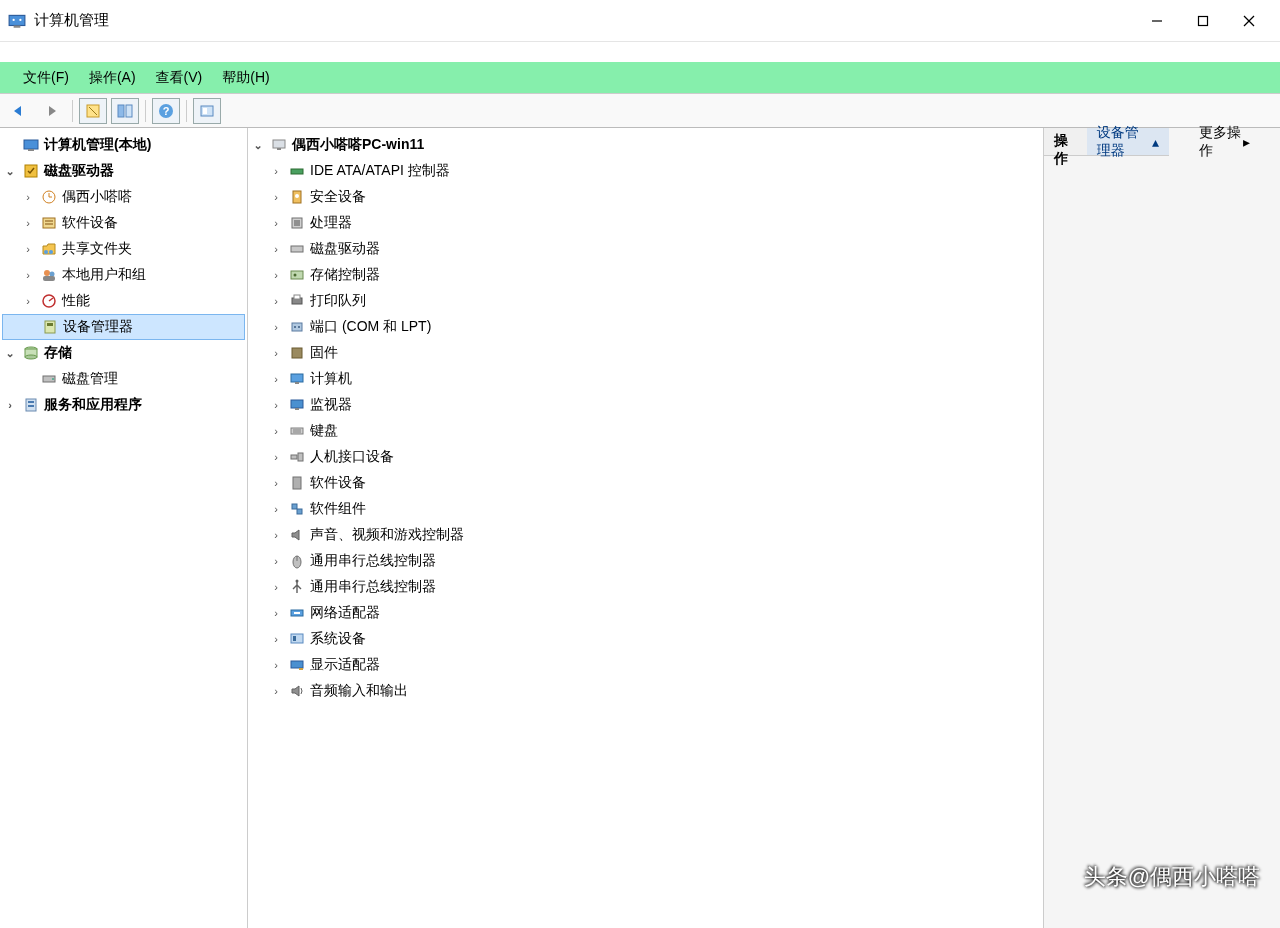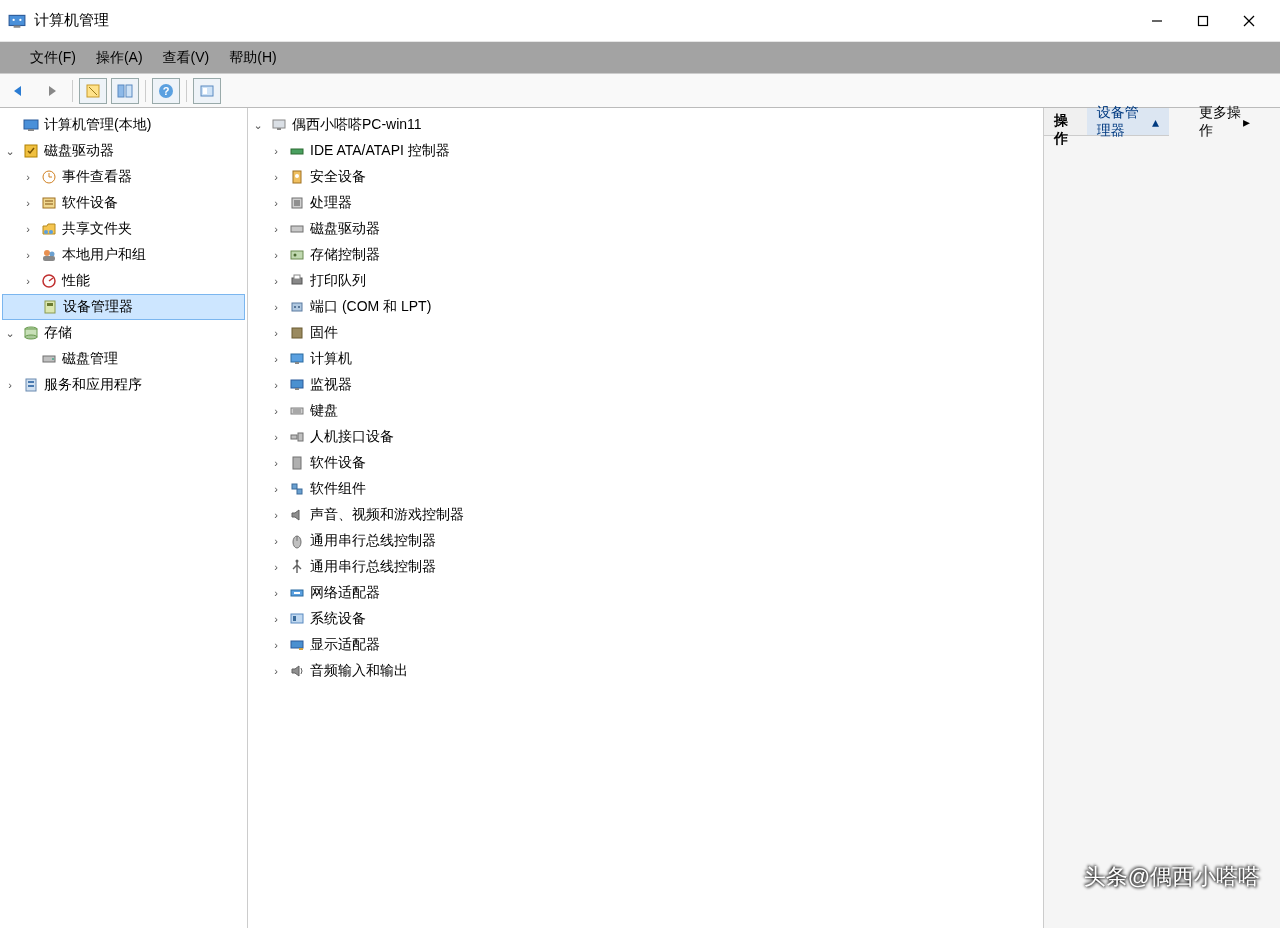--- a/index.html
+++ b/index.html
@@ -5,21 +5,21 @@
 * { margin: 0; padding: 0; box-sizing: border-box; font-family: "Microsoft YaHei", "Segoe UI", sans-serif; }
 body { width: 1280px; height: 928px; background: #fff; overflow: hidden; font-size: 14px; }
 
 .titlebar { height: 42px; display: flex; align-items: center; padding: 0 8px; background: #fff; border-bottom: 1px solid #e5e5e5; }
 .titlebar .app-icon { width: 18px; height: 18px; margin-right: 8px; }
 .titlebar .title { flex: 1; font-size: 15px; color: #000; }
 .win-controls { display: flex; align-items: center; }
 .win-btn { width: 46px; height: 32px; display: flex; align-items: center; justify-content: center; cursor: default; }
 .win-btn svg { width: 12px; height: 12px; }
 
-.menubar { height: 32px; display: flex; align-items: center; padding: 0 20px; background: #a3a3a3; border-bottom: 1px solid #ccc; }
+.menubar { height: 32px; display: flex; align-items: center; padding: 0 13px; background: #86efac; border-bottom: 1px solid #ccc; margin-top: 20px; }
 .menubar .menu-item { padding: 4px 10px; font-size: 14px; color: #000; }
 
 .toolbar { height: 34px; display: flex; align-items: center; padding: 0 6px; gap: 4px; background: #f9f9f9; border-bottom: 1px solid #bbb; }
 .tool-btn { width: 28px; height: 26px; display: flex; align-items: center; justify-content: center; border: 1px solid transparent; }
 .tool-btn.boxed { border: 1px solid #9aa; background: #eef3f8; }
 .tool-sep { width: 1px; height: 22px; background: #ccc; margin: 0 2px; }
 
 .content { display: flex; height: calc(928px - 36px - 32px - 34px); }
 .left-pane { width: 248px; border-right: 1px solid #ccc; overflow: auto; padding: 4px 2px; }
 .center-pane { flex: 1; border-right: 1px solid #ccc; overflow: auto; padding: 4px 2px; }
@@ -28,21 +28,21 @@
 .right-hdr { height: 28px; background: #f0f0f0; border-bottom: 1px solid #ccc; padding: 4px 10px; font-weight: bold; }
 .right-sect { height: 28px; background: #dce6f2; border-bottom: 1px solid #ccc; padding: 4px 10px; display: flex; justify-content: space-between; align-items: center; color: #003a80; }
 .right-item { height: 28px; padding: 4px 30px; display: flex; justify-content: space-between; align-items: center; }
 
 .tree-row { display: flex; align-items: center; height: 26px; white-space: nowrap; cursor: default; }
 .tree-row.selected { background: #cde6ff; border: 1px solid #7bb6ef; }
 .exp { width: 16px; display: inline-flex; justify-content: center; font-size: 11px; color: #555; }
 .icn { width: 18px; height: 18px; margin: 0 4px; display: inline-flex; align-items: center; justify-content: center; }
 .lbl { color: #000; }
 
-.ind0 { padding-left: 0px; }
+.ind0 { padding-left: 0px; font-weight: bold; }
 .ind1 { padding-left: 18px; }
 
 .watermark { position: absolute; right: 20px; bottom: 36px; font-size: 22px; color: #fff; text-shadow: 1px 1px 3px #000, -1px -1px 3px #000; font-weight: 500;}
 </style>
 </head>
 <body>
 
 <div class="titlebar">
   <span class="app-icon">
     <svg viewBox="0 0 16 16">
@@ -145,21 +145,21 @@
     </div>
     <div class="tree-row ind1">
       <span class="exp">›</span>
       <span class="icn">
           <svg width="16" height="16">
             <circle cx="8" cy="8" r="6" fill="#fff" stroke="#d08020"></circle>
             <line x1="8" y1="8" x2="8" y2="4" stroke="#d08020"></line>
             <line x1="8" y1="8" x2="11" y2="8" stroke="#d08020"></line>
           </svg>
         </span>
-      <span class="lbl">事件查看器</span>
+      <span class="lbl">偶西小嗒嗒</span>
     </div>
     <div class="tree-row ind1">
       <span class="exp">›</span>
       <span class="icn">
           <svg width="16" height="16">
             <rect x="2" y="3" width="12" height="10" fill="#f0d890" stroke="#a07020"></rect>
             <line x1="4" y1="6" x2="12" y2="6" stroke="#805010"></line>
             <line x1="4" y1="9" x2="12" y2="9" stroke="#805010"></line>
           </svg>
         </span>

